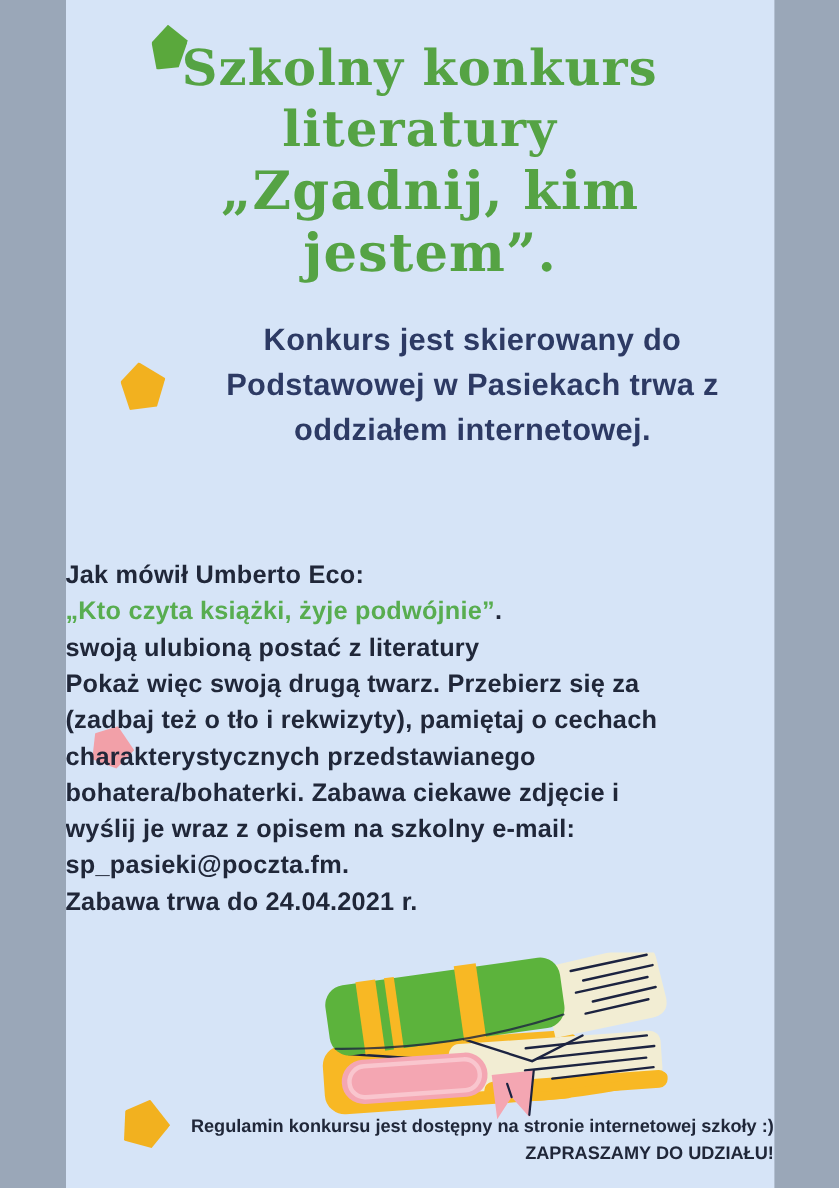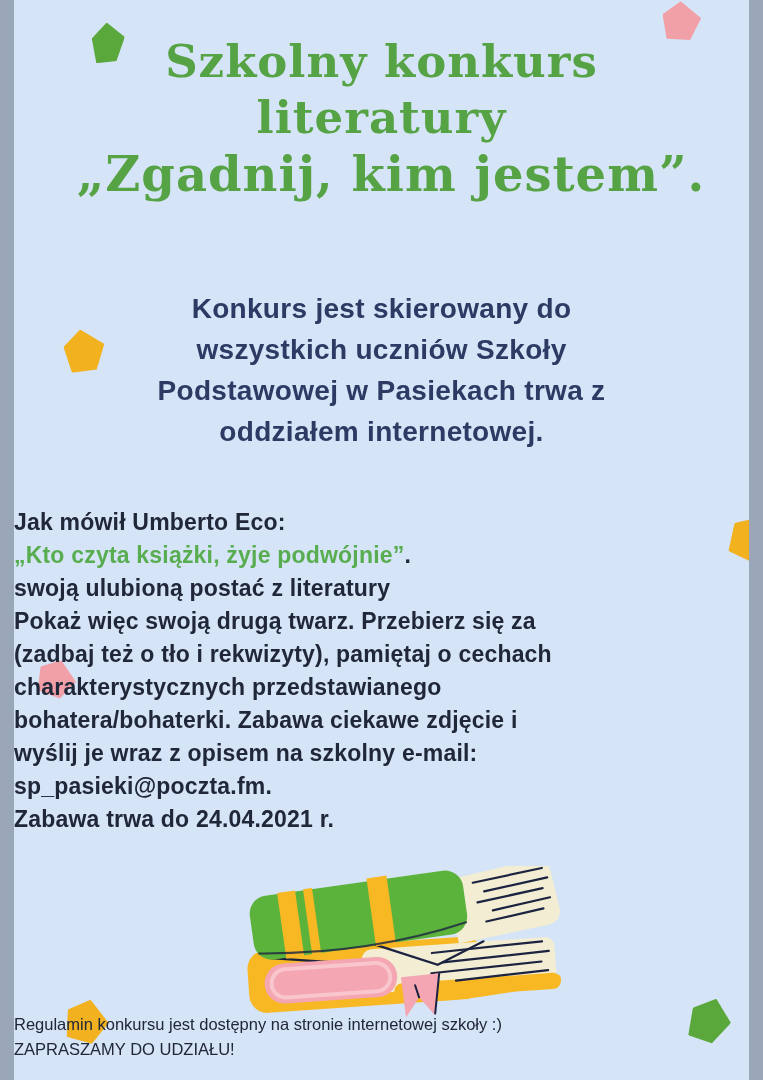--- a/index.html
+++ b/index.html
@@ -5,21 +5,21 @@
   :root{
     --bg:#d6e4f7; --title-green:#55a344; --quote-green:#58ad50;
     --navy:#2d3a64; --dark:#202739;
     --confetti-green:#5aa83c; --confetti-yellow:#f2b11f; --confetti-pink:#f2a0a8;
     --book-green:#5cb33c; --book-yellow:#f8b824; --book-pink:#f4a6b2;
     --book-pink-light:#f9c6ce; --book-pages:#f2edd3; --book-outline:#1c2340;
   }
   html,body{margin:0;padding:0;}
   body{background:#9aa7b8;font-family:"Liberation Sans",sans-serif;}
   .poster{
-    position:relative;width:735px;height:1080px;margin:0 auto;
+    position:relative;width:644px;height:1080px;margin:0 auto;
     background:var(--bg);overflow:hidden;
   }
   
   .confetti{
     position:absolute;
     clip-path:polygon(35% 0%, 100% 25%, 90% 85%, 30% 100%, 0% 45%);
   }
   .confetti.green{background:var(--confetti-green);}
   .confetti.yellow{background:var(--confetti-yellow);}
   .confetti.pink{background:var(--confetti-pink);}
@@ -35,37 +35,37 @@
     position:absolute;left:0;top:34px;width:100%;
     text-align:center;color:var(--title-green);
     font-family:"DejaVu Serif",serif;font-weight:700;
     font-size:45px;line-height:56px;letter-spacing:1px;
   }
   .title .t3{font-size:48px;padding-left:19px;}
   
   .intro{
     position:absolute;left:0;top:288px;width:100%;
     text-align:center;color:var(--navy);
-    font-weight:700;font-size:28px;line-height:41px;letter-spacing:.3px;
+    font-weight:700;font-size:28px;line-height:41px;letter-spacing:.3px;padding-left:48px;
   }
   
   .details{
     position:absolute;left:0;top:506px;width:100%;
     text-align:left;color:var(--dark);
     font-weight:700;font-size:23px;line-height:33px;letter-spacing:.2px;
   }
   .details .quote{color:var(--quote-green);}
   .details .quote-period{color:var(--dark);}
   
   .books{position:absolute;left:228px;top:866px;width:322px;height:152px;}
   
   .footer{
     position:absolute;left:0;top:1012px;width:100%;
-    text-align:left;color:var(--dark);
-    font-weight:400;font-size:16.5px;line-height:25px;
+    text-align:right;color:var(--dark);
+    font-weight:700;font-size:16.5px;line-height:25px;
   }
 </style>
 </head>
 <body>
 
 <div class="poster">
 
   <div class="confetti green c1"></div>
   <div class="confetti pink  c2"></div>
   <div class="confetti yellow c3"></div>
@@ -75,21 +75,20 @@
   <div class="confetti green c7"></div>
 
   <header class="title">
     <div>Szkolny konkurs</div>
     <div>literatury</div>
     <div class="t3">„Zgadnij, kim jestem”.</div>
   </header>
 
   <section class="intro">
     <div>Konkurs jest skierowany do</div>
-    <div>wszystkich uczniów Szkoły</div>
     <div>Podstawowej w Pasiekach trwa z</div>
     <div>oddziałem internetowej.</div>
   </section>
 
   <section class="details">
     <div>Jak mówił Umberto Eco:</div>
     <div>
       <span class="quote">„Kto czyta książki, żyje podwójnie”</span><span class="quote-period">.</span>
     </div>
     <div>swoją ulubioną postać z literatury</div>

